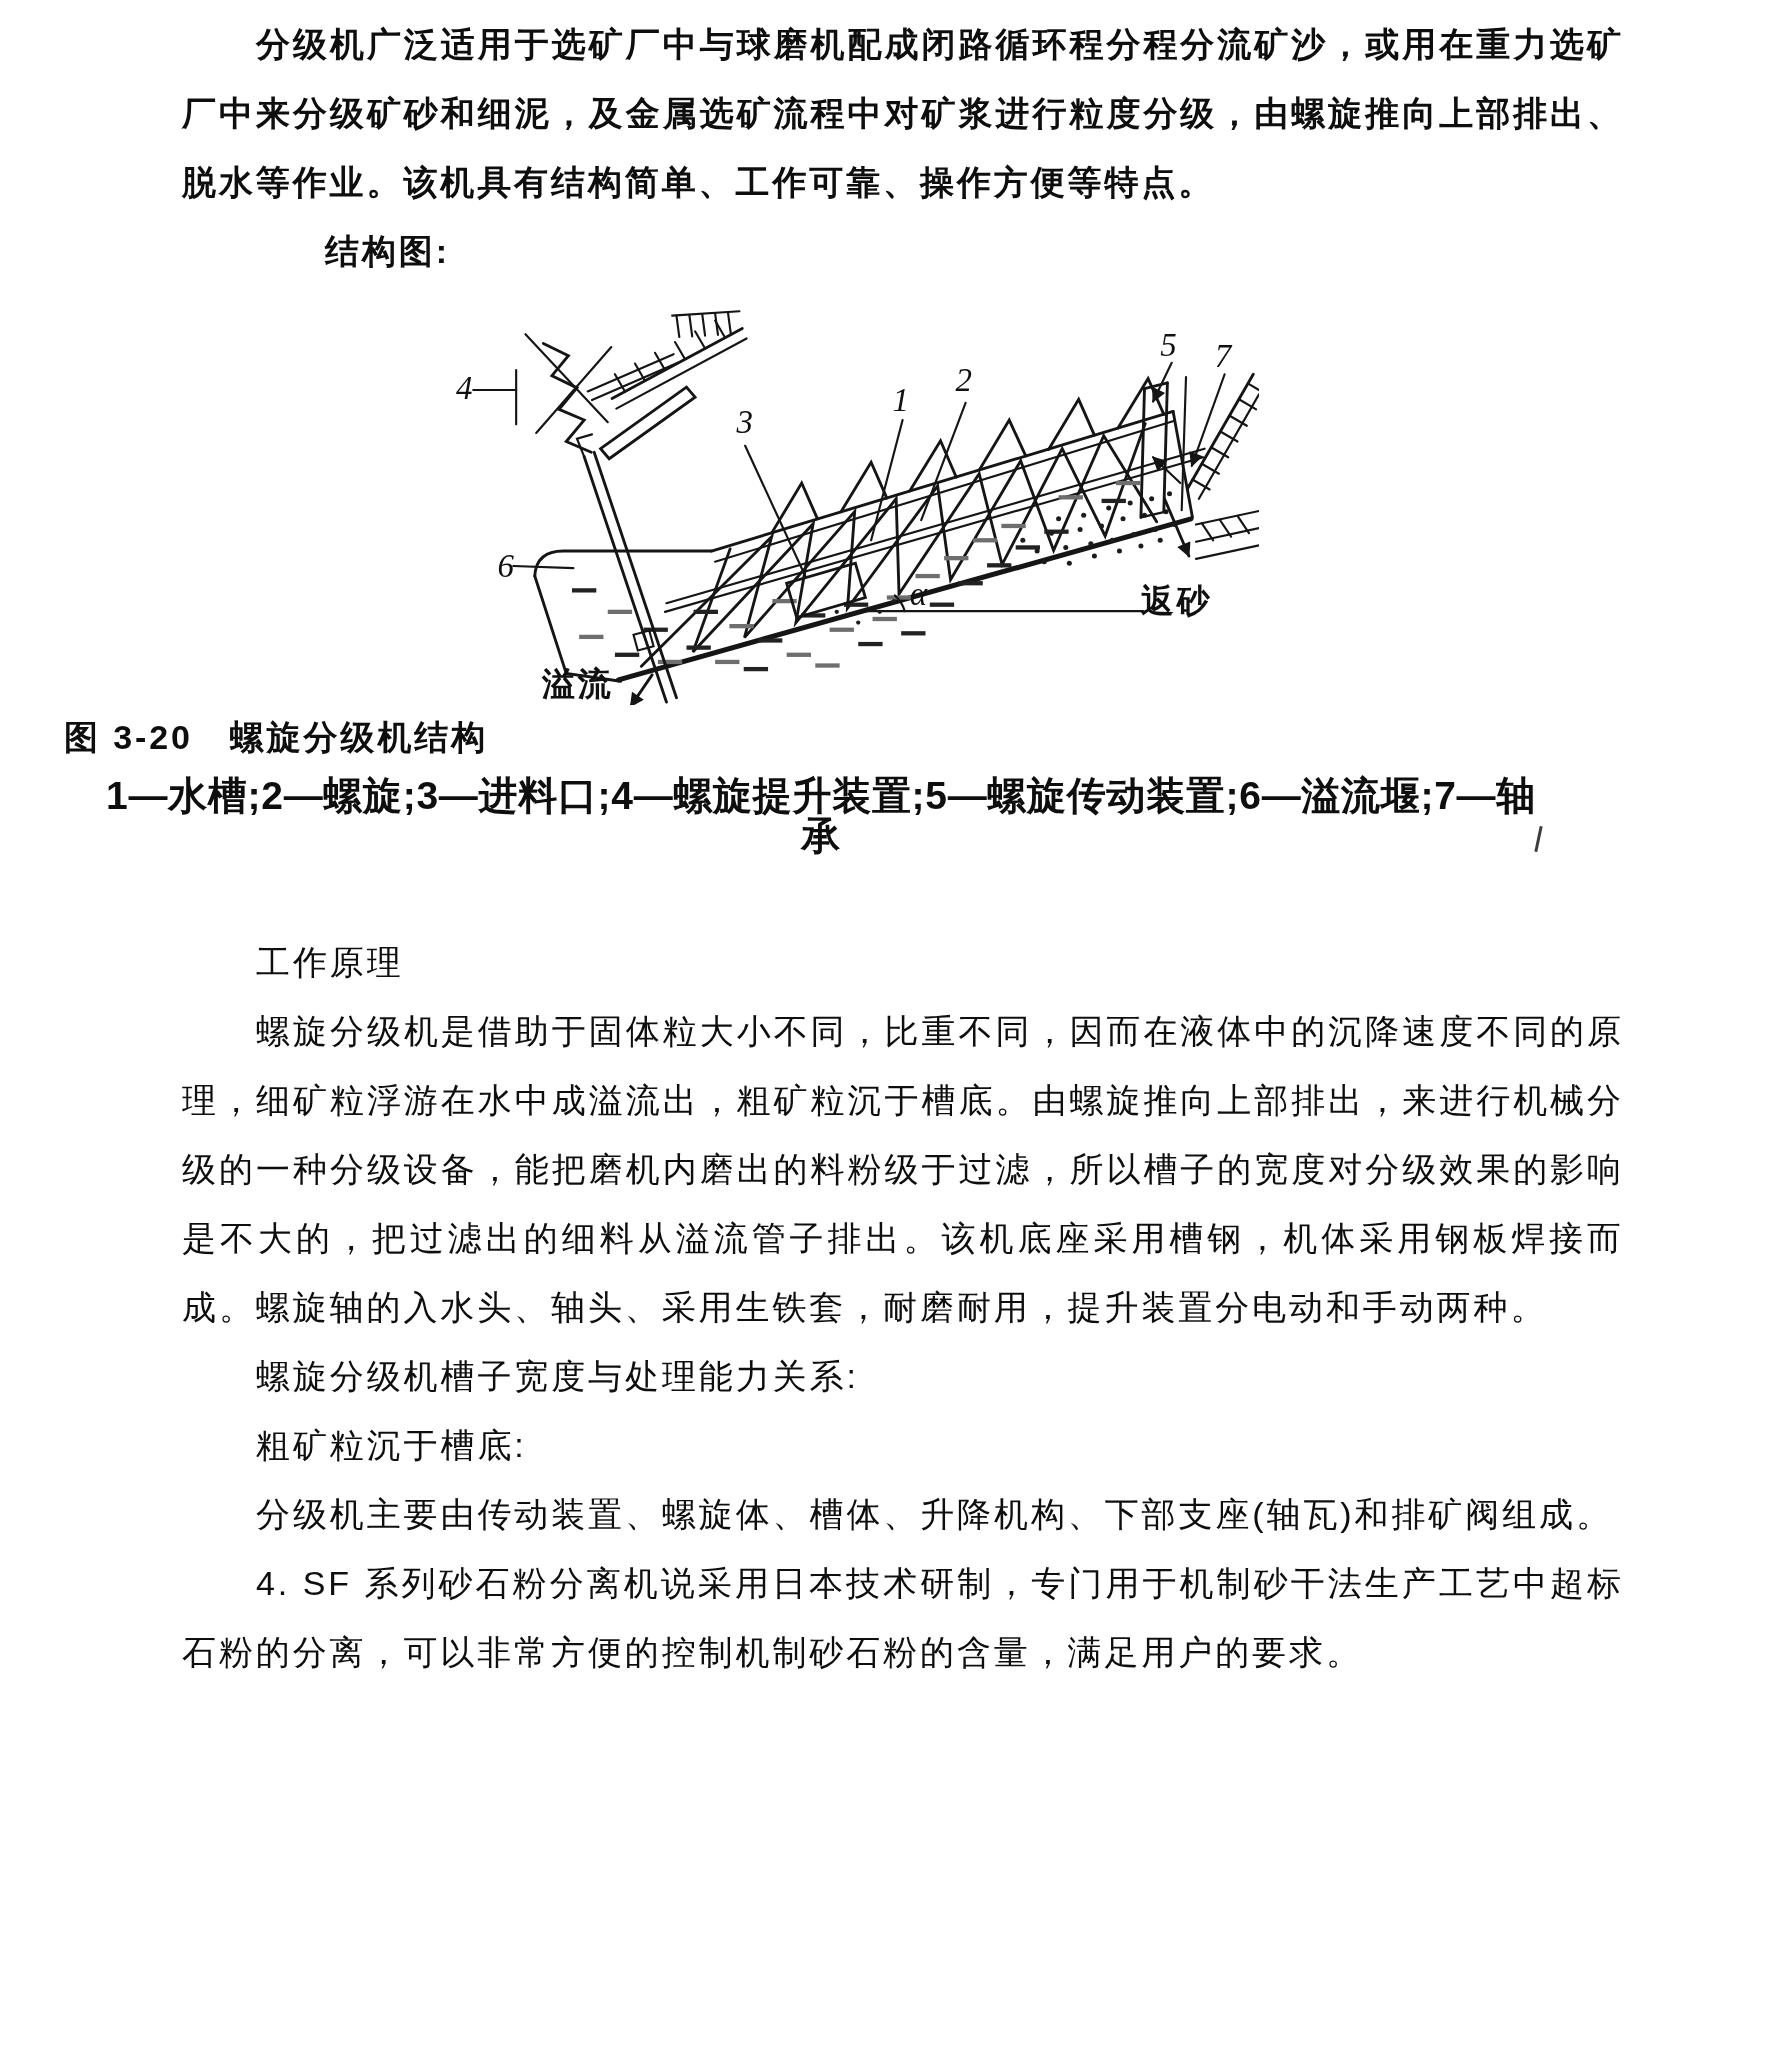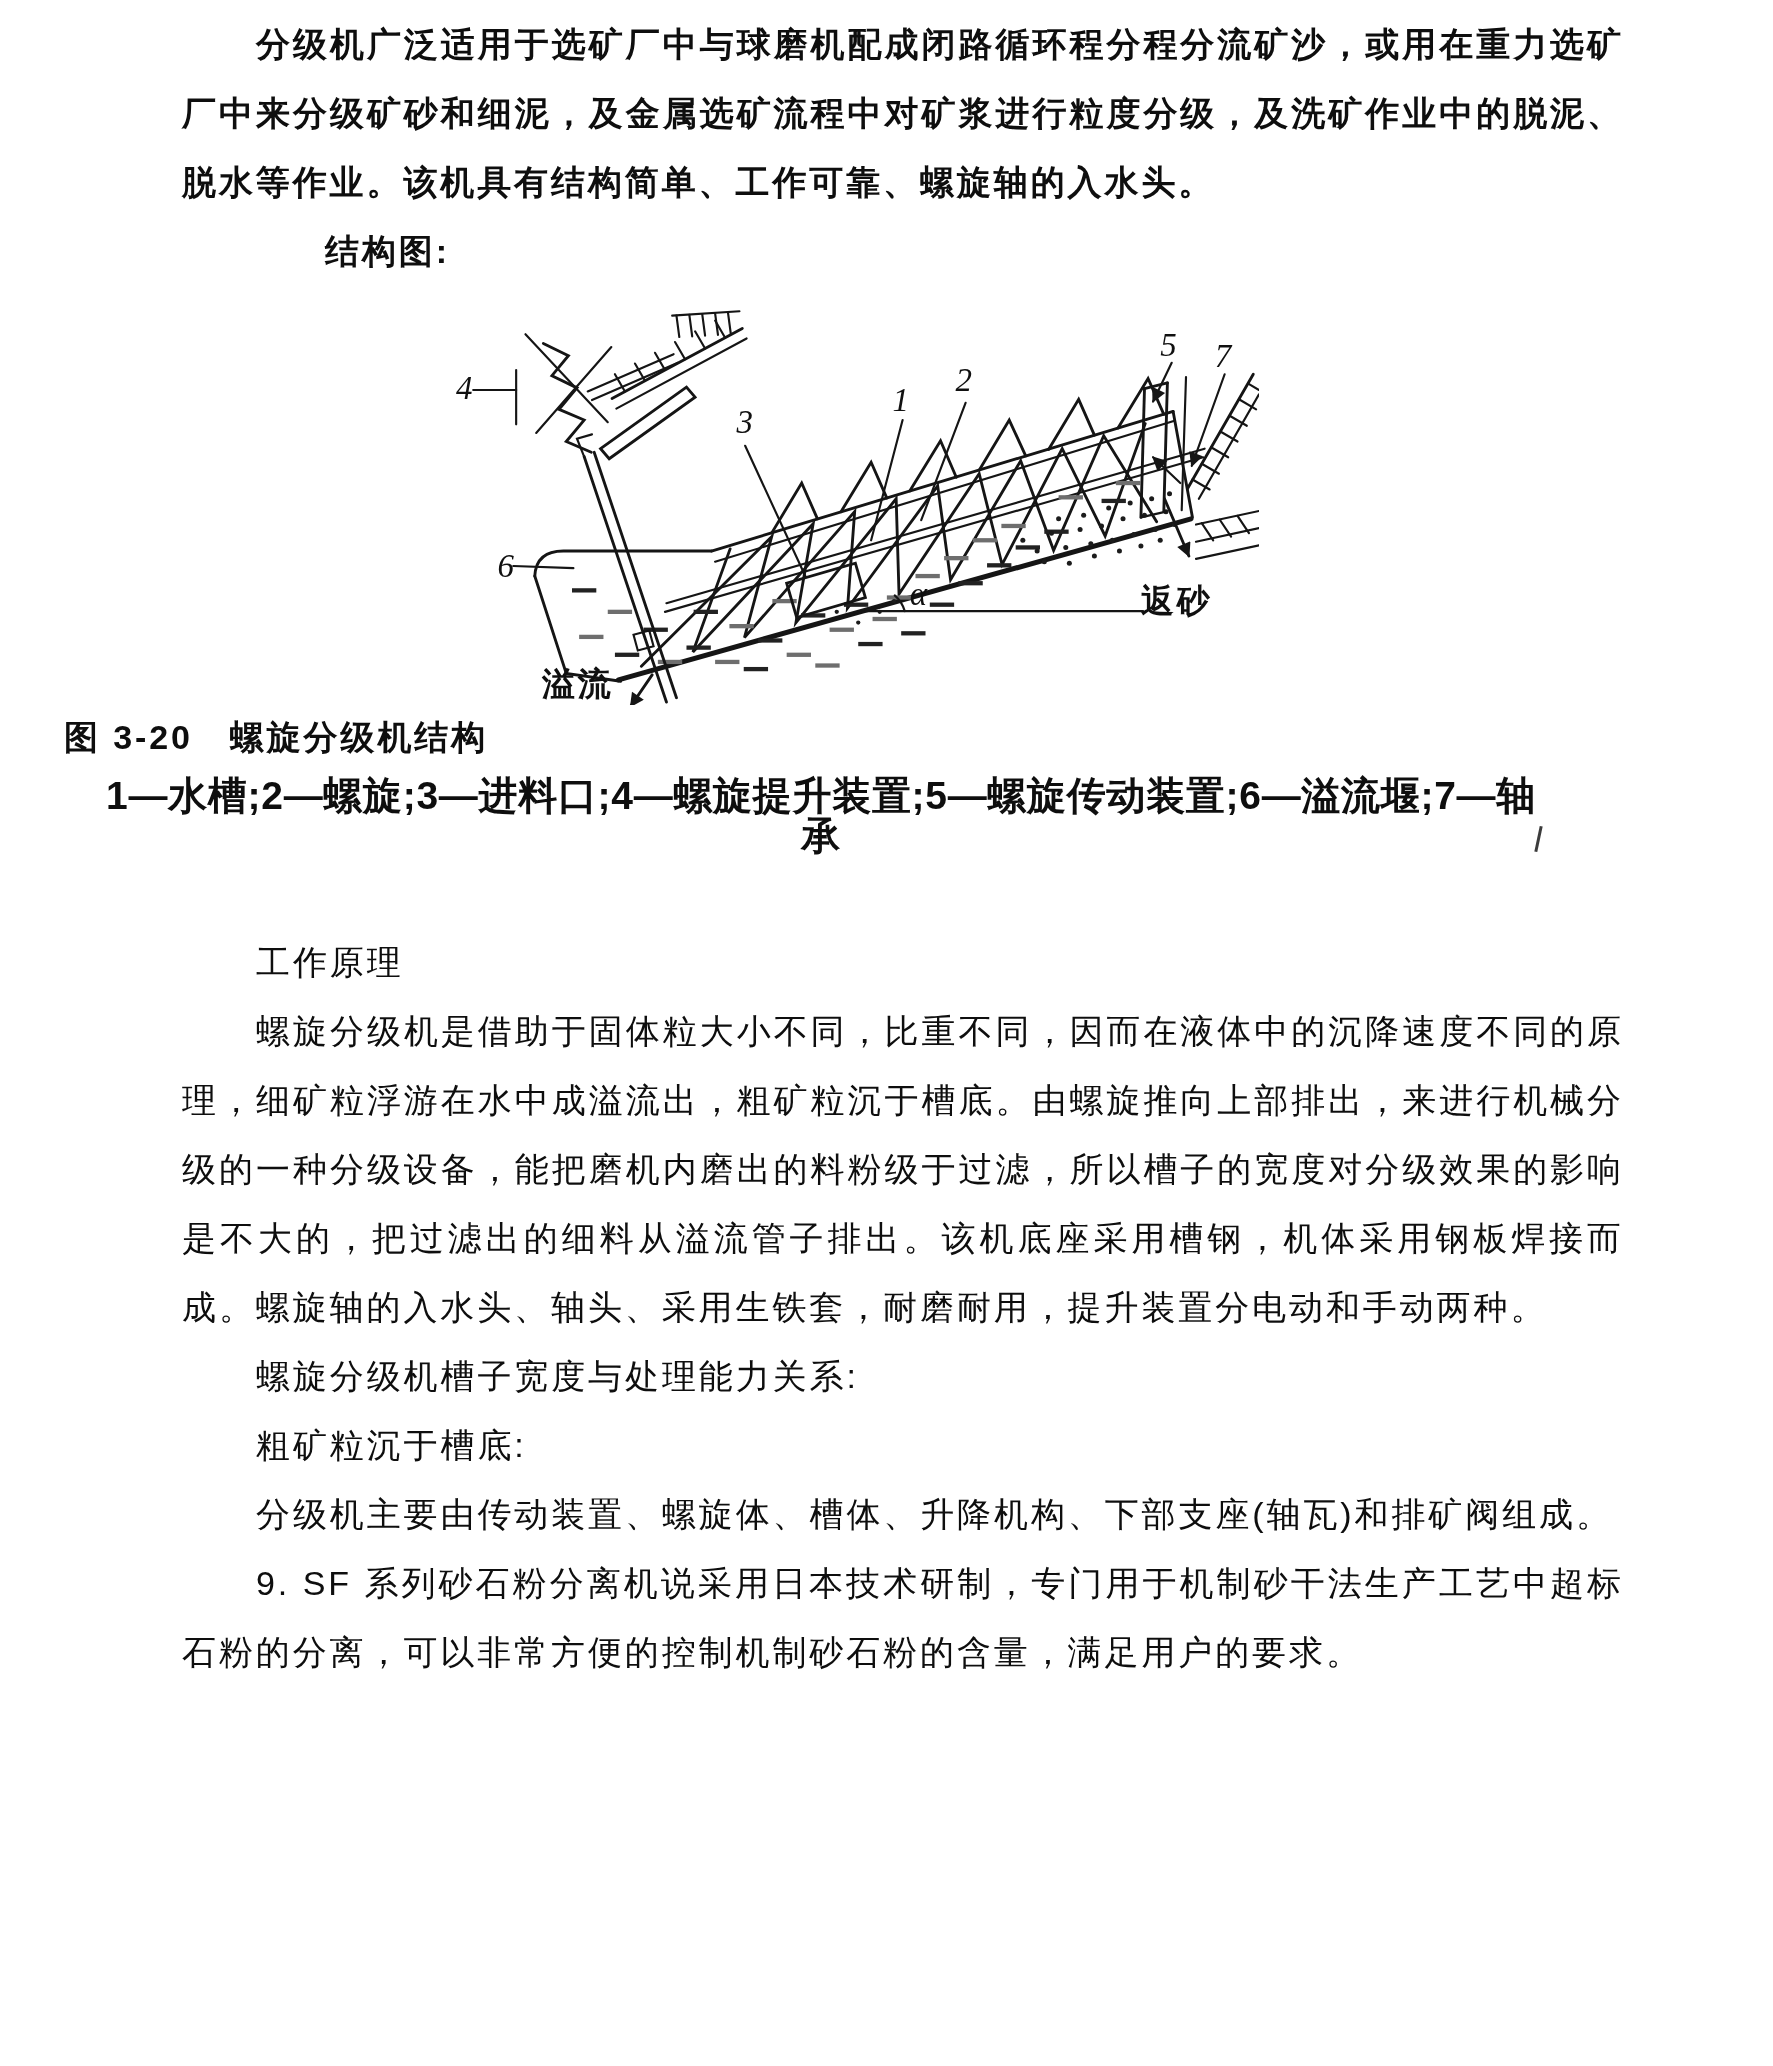--- a/index.html
+++ b/index.html
@@ -39,21 +39,21 @@
   .dashg{stroke:#6e6e6e;stroke-width:6;stroke-linecap:butt;}
   .dot{fill:#1c1c1c;}
   .numlbl{font-family:"Liberation Serif","DejaVu Serif",serif;font-style:italic;font-size:46px;fill:#101010;}
   .cjklbl{font-family:"Liberation Sans","DejaVu Sans",sans-serif;font-weight:bold;font-size:46px;fill:#101010;letter-spacing:4px;}
 </style>
 </head>
 <body>
 
 <div class="content">
 
-  <p class="para indent b">分级机广泛适用于选矿厂中与球磨机配成闭路循环程分程分流矿沙，或用在重力选矿厂中来分级矿砂和细泥，及金属选矿流程中对矿浆进行粒度分级，及洗矿作业中的脱泥、脱水等作业。该机具有结构简单、工作可靠、螺旋轴的入水头。</p>
+  <p class="para indent b">分级机广泛适用于选矿厂中与球磨机配成闭路循环程分程分流矿沙，或用在重力选矿厂中来分级矿砂和细泥，及金属选矿流程中对矿浆进行粒度分级，由螺旋推向上部排出、脱水等作业。该机具有结构简单、工作可靠、操作方便等特点。</p>
 
   <p class="para b head-struct">结构图:</p>
 
   <div class="figwrap">
     <svg width="823" height="401" viewBox="0 0 1150 560">
       <defs>
         <marker id="ah" viewBox="0 0 10 10" refX="9" refY="5" markerWidth="26" markerHeight="20" orient="auto" markerUnits="userSpaceOnUse">
           <path d="M0,0 L10,5 L0,10 z" fill="#151515"></path>
         </marker>
       </defs>
@@ -263,18 +263,18 @@
   <p class="para indent">螺旋分级机是借助于固体粒大小不同，比重不同，因而在液体中的沉降速度不同的原理，细矿粒浮游在水中成溢流出，粗矿粒沉于槽底。由螺旋推向上部排出，来进行机械分级的一种分级设备，能把磨机内磨出的料粉级于过滤，所以槽子的宽度对分级效果的影响是不大的，把过滤出的细料从溢流管子排出。该机底座采用槽钢，机体采用钢板焊接而成。螺旋轴的入水头、轴头、采用生铁套，耐磨耐用，提升装置分电动和手动两种。</p>
 
   <p class="para indent">螺旋分级机槽子宽度与处理能力关系:</p>
 
 
   <p class="para indent">粗矿粒沉于槽底:</p>
 
   <p class="para indent">分级机主要由传动装置、螺旋体、槽体、升降机构、下部支座(轴瓦)和排矿阀组成。</p>
 
 
-  <p class="para indent">9. SF 系列砂石粉分离机说采用日本技术研制，专门用于机制砂干法生产工艺中超标石粉的分离，可以非常方便的控制机制砂石粉的含量，满足用户的要求。</p>
+  <p class="para indent">4. SF 系列砂石粉分离机说采用日本技术研制，专门用于机制砂干法生产工艺中超标石粉的分离，可以非常方便的控制机制砂石粉的含量，满足用户的要求。</p>
 
 </div>
 
 <div class="stray"></div>
 
 
 </body></html>

